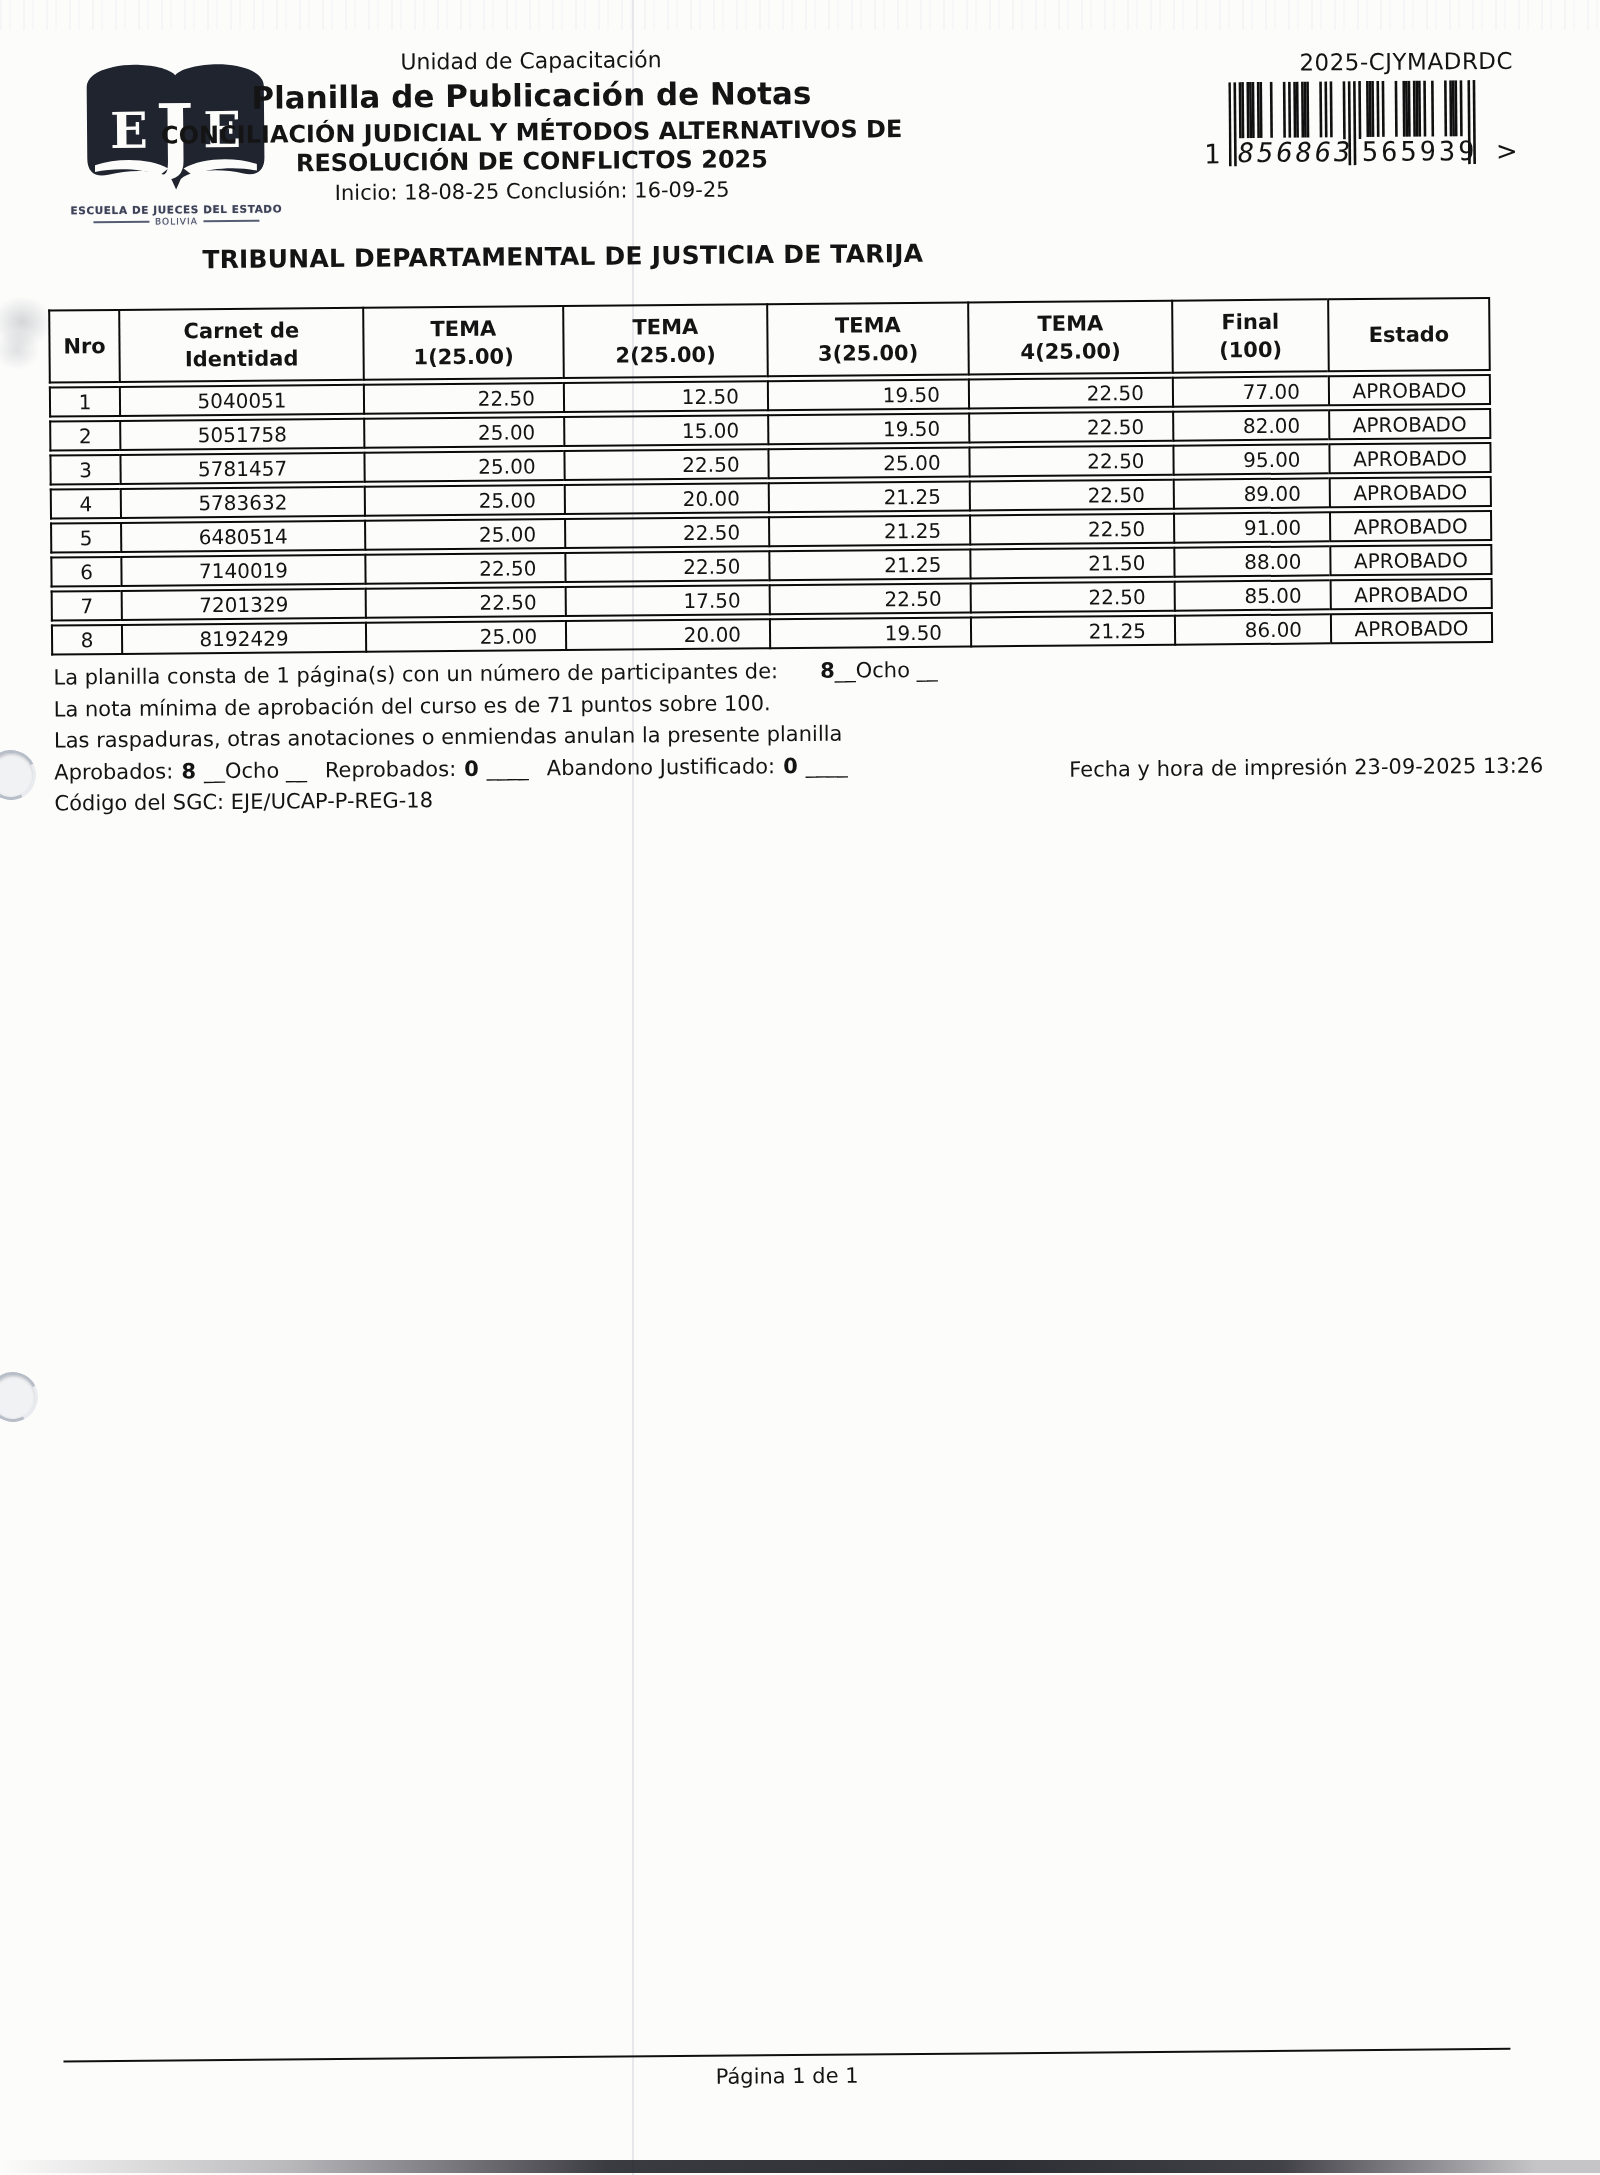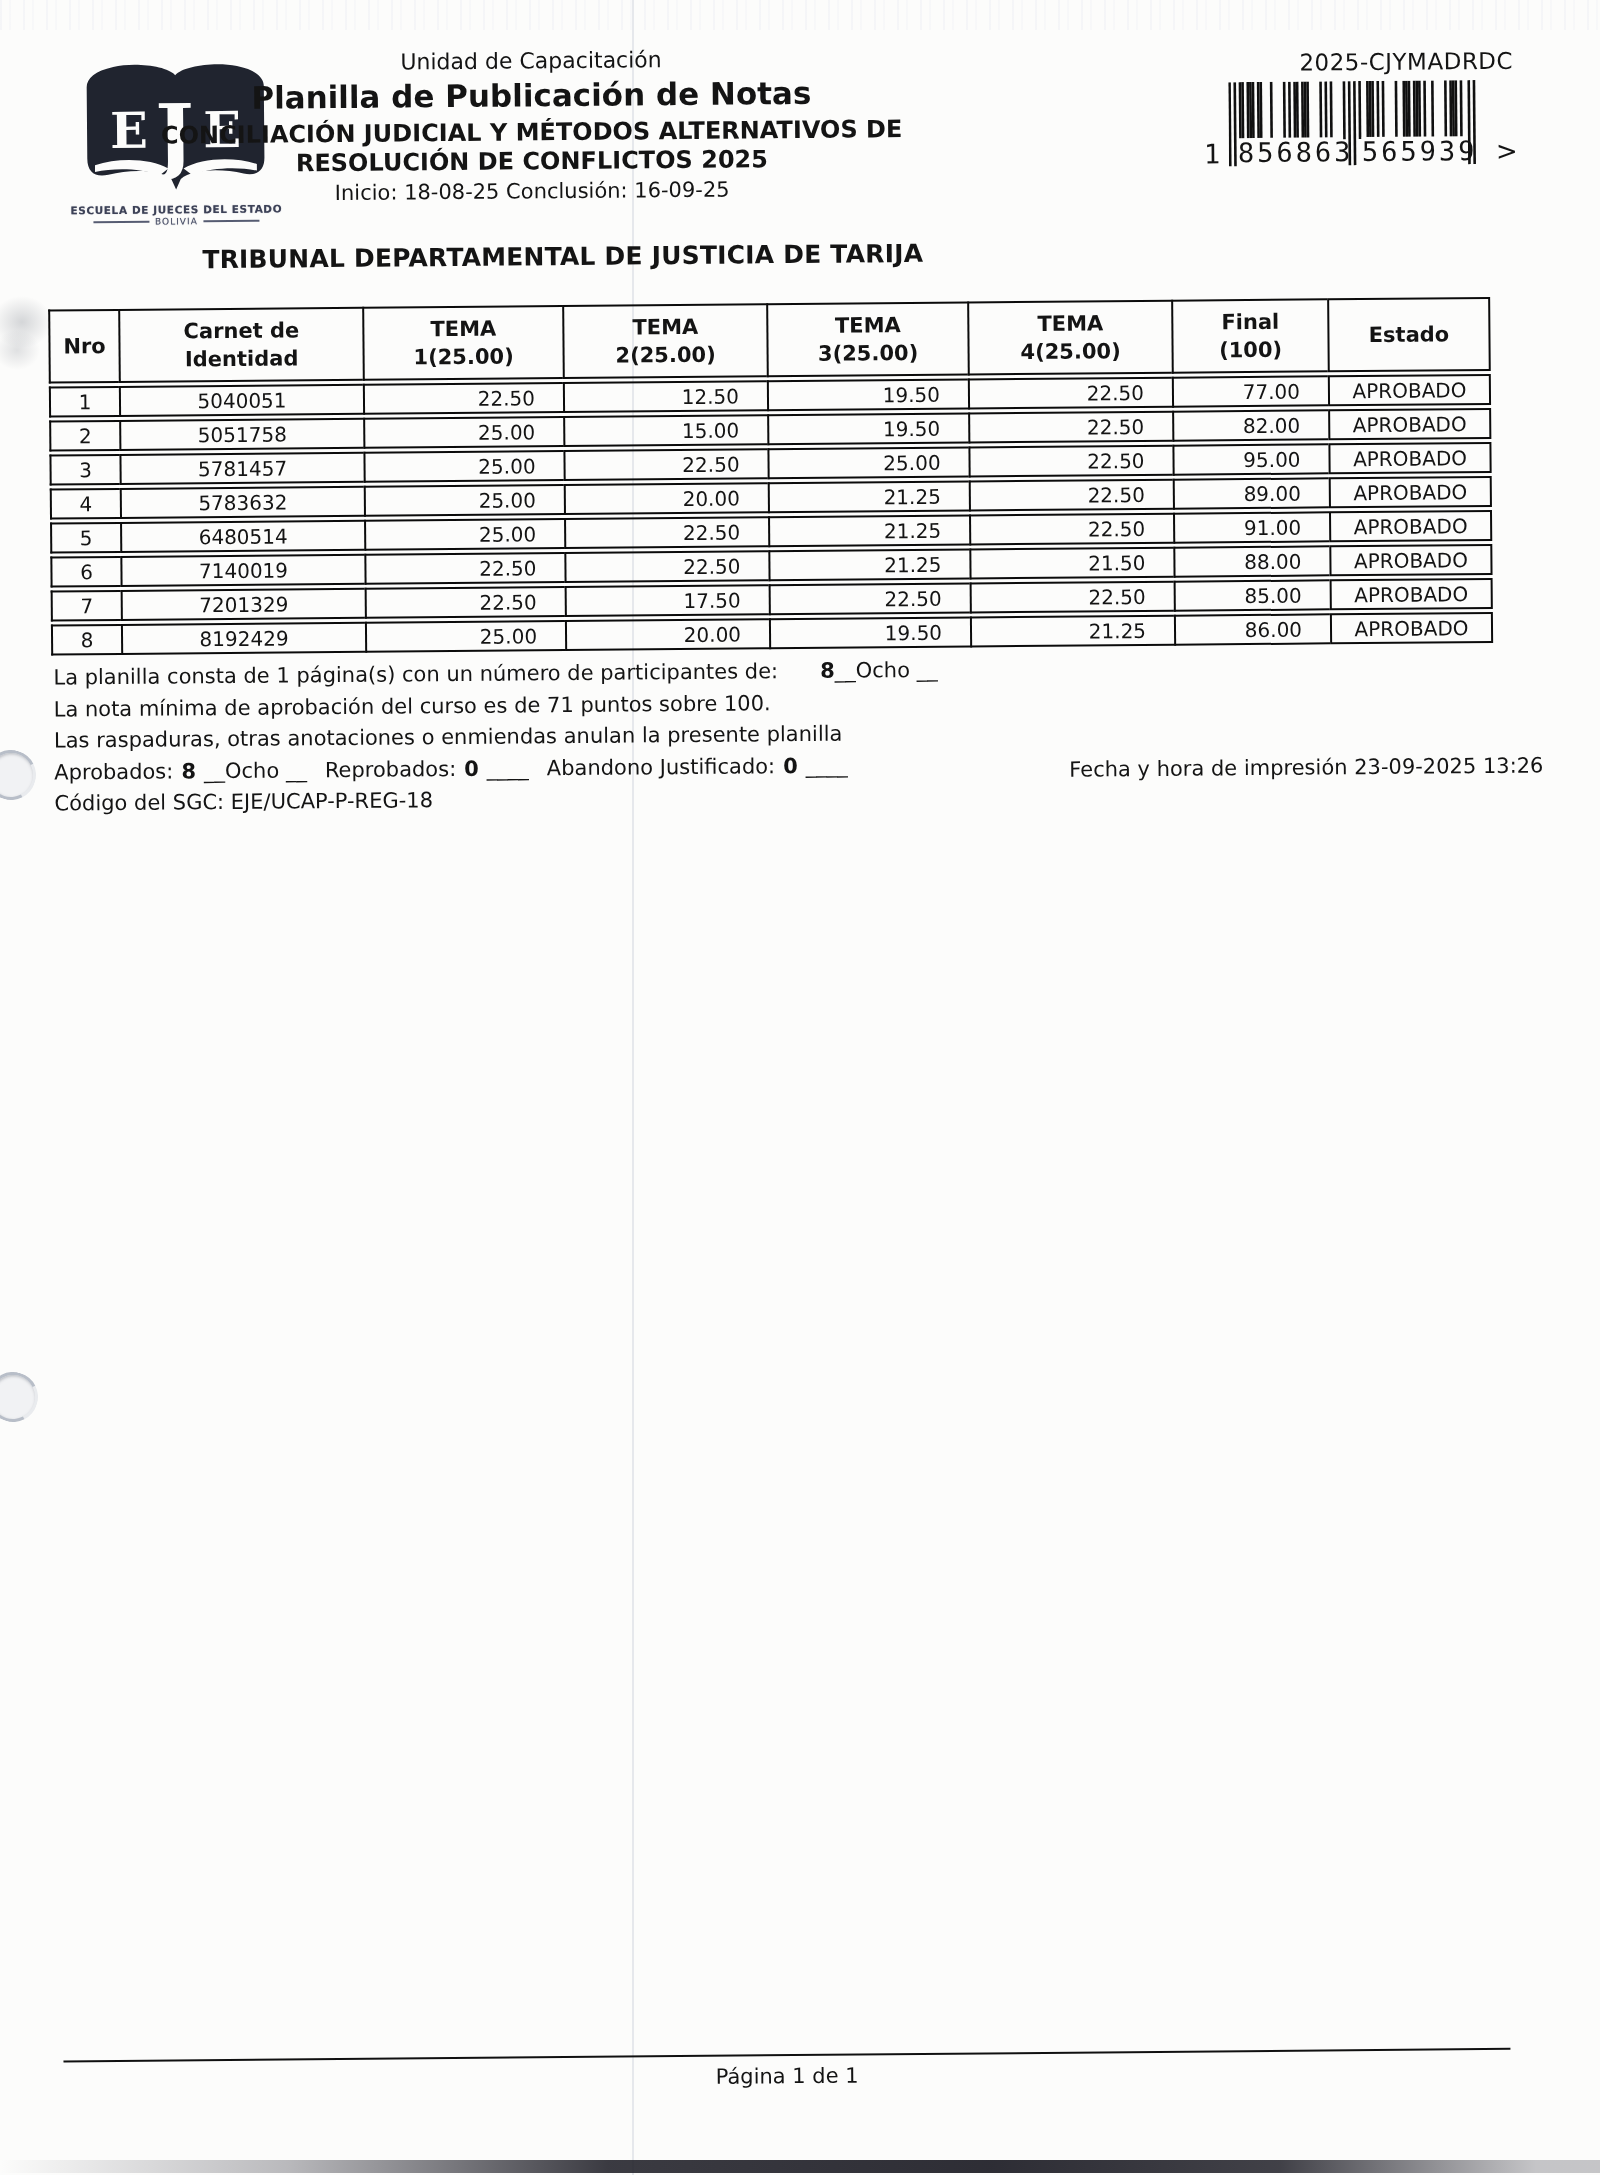--- a/index.html
+++ b/index.html
@@ -41,21 +41,21 @@
   .tribunal{position:absolute;left:60px;top:240px;width:1020px;text-align:center;font-size:25px;font-weight:bold;letter-spacing:.2px;}
 
   
   .barcode{position:absolute;left:1212px;top:54px;width:330px;}
   .bc-label{font-size:23px;text-align:right;padding-right:20px;letter-spacing:.5px;}
   .bc-body{position:relative;height:110px;margin-top:6px;}
   .bc-bars{position:absolute;left:25px;top:0;}
   .bc-first{position:absolute;left:0px;top:56px;font-family:"DejaVu Sans Mono",monospace;font-size:27px;}
   .bc-group{position:absolute;top:56px;height:30px;background:#fcfcfb;font-family:"DejaVu Sans Mono",monospace;
     font-size:27px;letter-spacing:3px;text-align:center;line-height:30px;}
-  .bc-g1{left:34px;width:102px;}
+  .bc-g1{left:34px;width:102px;font-style:italic;}
   .bc-g2{left:158px;width:102px;}
   .bc-caret{position:absolute;left:292px;top:56px;font-size:26px;}
 
   
   .grades{position:absolute;left:55px;top:300px;border-collapse:separate;border-spacing:0 3px;table-layout:fixed;}
   .grades th,.grades td{border-top:2px solid #0b0b0b;border-bottom:2px solid #0b0b0b;border-left:2px solid #0b0b0b;
     padding:0;background:transparent;overflow:hidden;white-space:nowrap;}
   .grades th:last-child,.grades td:last-child{border-right:2px solid #0b0b0b;}
   .grades th{height:70px;font-size:21px;font-weight:bold;text-align:center;vertical-align:middle;line-height:1.35;}
   .grades td{height:27px;font-size:20px;vertical-align:middle;}

